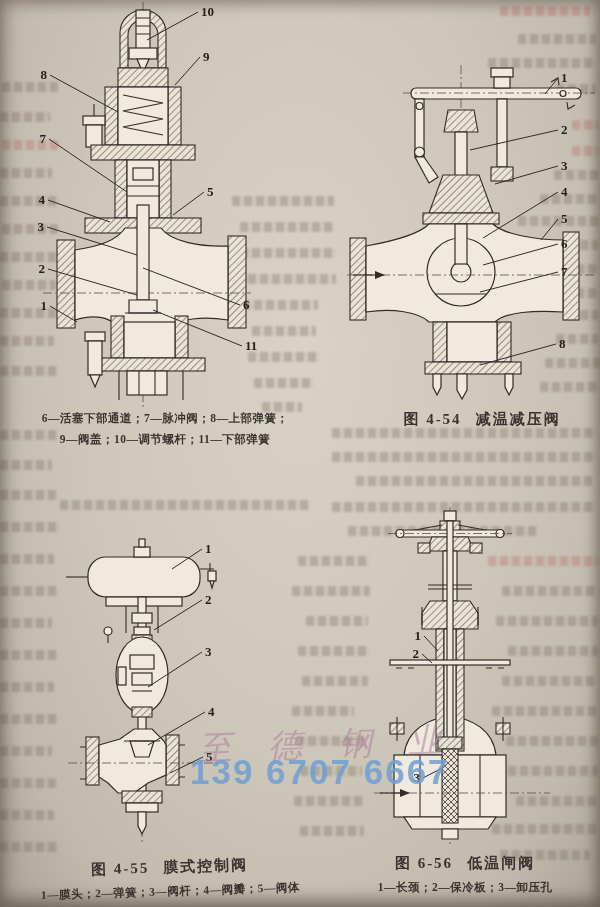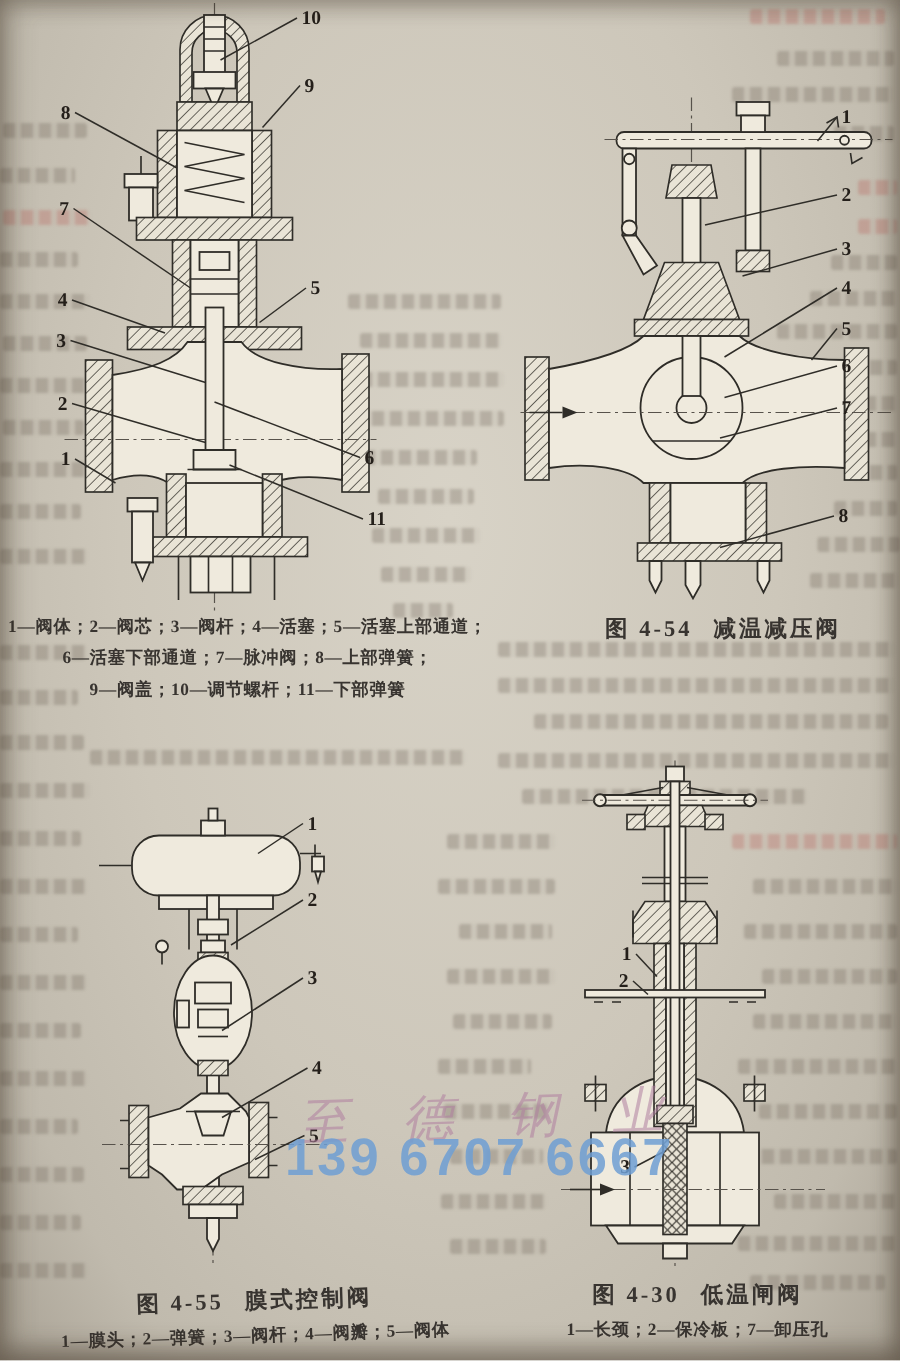--- a/index.html
+++ b/index.html
@@ -352,21 +352,20 @@
           <line x1="52" y1="149" x2="62" y2="158" class="leader"></line>
           <text x="49" y="153" text-anchor="end" class="cnum">2</text>
           <line x1="53" y1="273" x2="74" y2="262" class="leader"></line>
           <text x="50" y="277" text-anchor="end" class="cnum">3</text>
         </g>
     </svg>
   </section>
 
   <div class="caption" style="left:0;top:408px;width:330px">
     <div class="cap-legend">
-      <div>1—阀体；2—阀芯；3—阀杆；4—活塞；5—活塞上部通道；</div>
       <div>6—活塞下部通道；7—脉冲阀；8—上部弹簧；</div>
       <div>9—阀盖；10—调节螺杆；11—下部弹簧</div>
     </div>
   </div>
 
   <div class="caption" style="left:348px;top:410px;width:268px">
     <div class="cap-title">
       <span>图 4-54</span><span class="gap"></span><span>减温减压阀</span>
     </div>
     <div class="cap-legend">
@@ -377,24 +376,24 @@
     <div class="cap-title">
       <span>图 4-55</span><span class="gap"></span><span>膜式控制阀</span>
     </div>
     <div class="cap-legend">
       <div>1—膜头；2—弹簧；3—阀杆；4—阀瓣；5—阀体</div>
     </div>
   </div>
 
   <div class="caption" style="left:335px;top:854px;width:260px">
     <div class="cap-title">
-      <span>图 4-30</span><span class="gap"></span><span>低温闸阀</span>
+      <span>图 6-56</span><span class="gap"></span><span>低温闸阀</span>
     </div>
     <div class="cap-legend">
-      <div>1—长颈；2—保冷板；7—卸压孔</div>
+      <div>1—长颈；2—保冷板；3—卸压孔</div>
     </div>
   </div>
 
   <div class="watermark">
     <div class="wm-company" style="color: rgb(176, 127, 160);">至德钢业</div>
     <div class="wm-phone" style="color: rgb(111, 159, 212);">139 6707 6667</div>
   </div>
 
   <div class="vignette"></div>
 </div>

